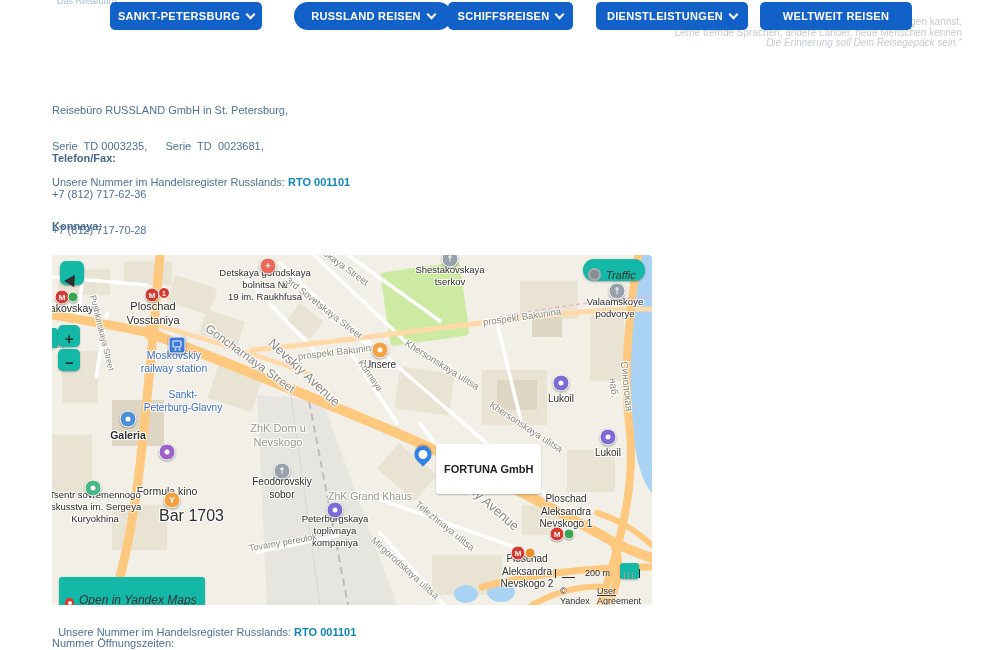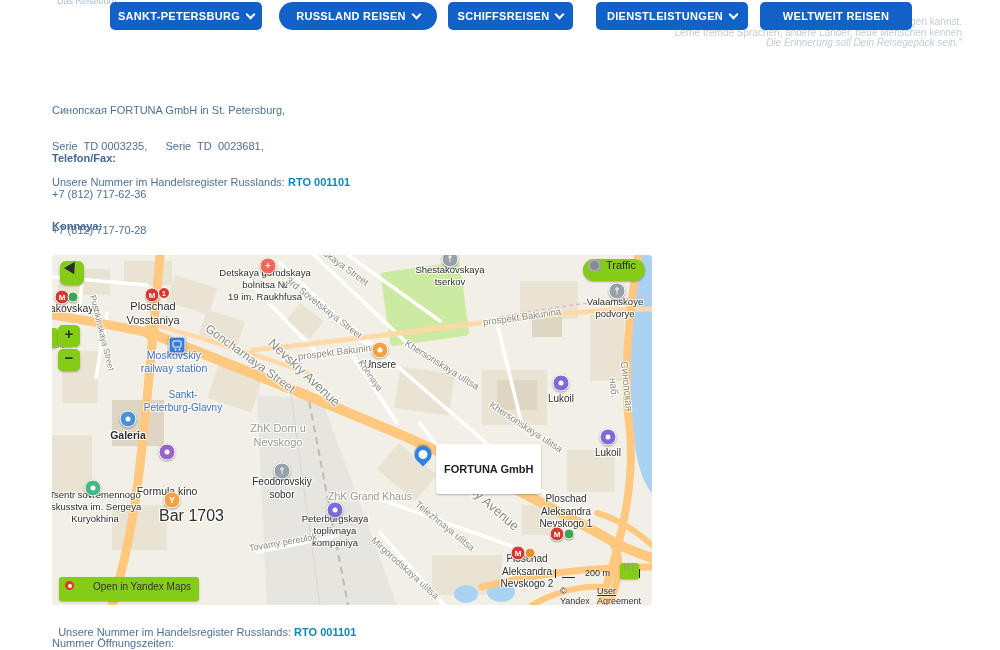--- a/index.html
+++ b/index.html
@@ -48,77 +48,77 @@
     display:flex;flex-direction:column;align-items:center;justify-content:center;z-index:5;}
   .train-ic::before{content:"";width:7px;height:5px;border:1px solid #fff;border-radius:1px;}
   .train-ic::after{content:"";margin-top:1px;width:2px;height:2px;background:#fff;border-radius:50%;
     box-shadow:4px 0 0 #fff;margin-left:-4px;}
   .pin{position:absolute;left:371px;top:208px;width:17px;height:17px;background:#2f82e8;
     border-radius:50% 50% 50% 0;transform:translate(-50%,-100%) rotate(-45deg);
     box-shadow:1px -1px 2px rgba(0,0,0,.3);z-index:6;}
   .pin::after{content:"";position:absolute;inset:4px;background:#fff;border-radius:50%;}
   .pin-label{position:absolute;left:384px;top:189px;background:#fff;border-radius:3px;
     padding:19px 8px;font-size:11px;font-weight:bold;color:#222;box-shadow:0 1px 2px rgba(0,0,0,.25);z-index:6;}
-  .ctrl{position:absolute;background:#84cc16;border-radius:5px;box-shadow:0 1px 2px rgba(0,0,0,.3);
-    display:flex;align-items:flex-start;justify-content:center;color:#2c2c2c;cursor:pointer;z-index:7;}
+  .ctrl{position:absolute;background:#14b8a6;border-radius:5px;box-shadow:0 1px 2px rgba(0,0,0,.3);
+    display:flex;align-items:flex-end;justify-content:center;color:#2c2c2c;cursor:pointer;z-index:7;font-style:italic;}
   .geo-arrow{width:0;height:0;border-left:6px solid transparent;border-right:6px solid transparent;
     border-bottom:11px solid #2f2f2f;transform:rotate(32deg);}
   .tl-ic{width:13px;height:13px;border-radius:50%;background:#878c91;margin-right:5px;
     box-shadow:inset 0 0 0 2px #a9adb2;}
   .zbtn{font-size:15px;font-weight:bold;width:22px;height:22px;}
   .scalebar{position:absolute;left:503px;top:313px;display:flex;align-items:flex-end;font-size:9px;
     color:#2c2c2c;z-index:7;text-shadow:0 0 2px #fff;gap:6px;}
   .tick{width:1px;height:9px;background:#2c2c2c;}
   .sline{width:13px;height:1px;background:#2c2c2c;}
   .scalebar span{padding:0 4px;}
   .ruler{left:568px;top:308px;width:19px;height:16px;border-radius:3px;}
   .ruler::after{content:"";width:11px;height:7px;
     background:repeating-linear-gradient(90deg,#999 0 1.5px,transparent 1.5px 4px);}
   .copyright{position:absolute;left:508px;top:331px;font-size:9px;color:#333;z-index:7;
     text-shadow:0 0 2px #fff,0 0 2px #fff;display:flex;gap:4px;}
   .copyright a{color:#333;text-decoration:underline;cursor:pointer;}
-  .openbtn{left:7px;top:322px;height:20px;border-radius:3px;padding:4px 8px 0 6px;font-size:10px;
-    gap:19px;color:#333;}
+  .openbtn{left:7px;top:322px;height:20px;border-radius:3px;padding:10px 8px 0 6px;font-size:12px;
+    gap:5px;color:#333;}
   .ypin{width:9px;height:9px;background:#e3342c;border-radius:50%;position:relative;}
   .ypin::after{content:"";position:absolute;inset:2.5px;background:#fff;border-radius:50%;}
   .edge-panel{left:-7px;top:73px;width:13px;height:20px;border-radius:4px;}
 </style>
 </head>
 <body>
 
 <div class="top-frag">Das Reisebüro</div>
 
 <div class="quote">
   <div>agen kannst.</div>
   <div>Lerne fremde Sprachen, andere Länder, neue Menschen kennen</div>
   <div class="it">Die Erinnerung soll Dein Reisegepäck sein."</div>
 </div>
 
 <button class="navbtn" style="left:110px;width:152px;">
   <span>SANKT-PETERSBURG</span>
   <span class="chev"></span>
   </button>
-<button class="navbtn" style="left:279px;width:158px;border-radius:14px;">
+<button class="navbtn" style="left:294px;width:158px;border-radius:14px;">
   <span>RUSSLAND REISEN</span>
   <span class="chev"></span>
   </button>
 <button class="navbtn" style="left:448px;width:125px;">
   <span>SCHIFFSREISEN</span>
   <span class="chev"></span>
   </button>
 <button class="navbtn" style="left:596px;width:152px;">
   <span>DIENSTLEISTUNGEN</span>
   <span class="chev"></span>
   </button>
 <button class="navbtn" style="left:760px;width:152px;">
   <span>WELTWEIT REISEN</span>
   </button>
 
 <div class="txtblock" style="top:80px;">
-  <div>Синопская FORTUNA GmbH in St. Petersburg,</div>
+  <div>Reisebüro RUSSLAND GmbH in St. Petersburg,</div>
   <div>Serie  TD 0003235,      Serie  TD  0023681,</div>
   <div><span>Unsere Nummer im Handelsregister Russlands: </span><span class="rto">RTO 001101</span></div>
 </div>
 <div class="txtblock" style="top:128px;">
   <div><b>Telefon/Fax:</b></div>
   <div>+7 (812) 717-62-36</div>
   <div>+7 (812) 717-70-28</div>
   <div>+7 (812) 717-74-33</div>
   <div>+7 (812) 717-74-34</div>
 </div>

